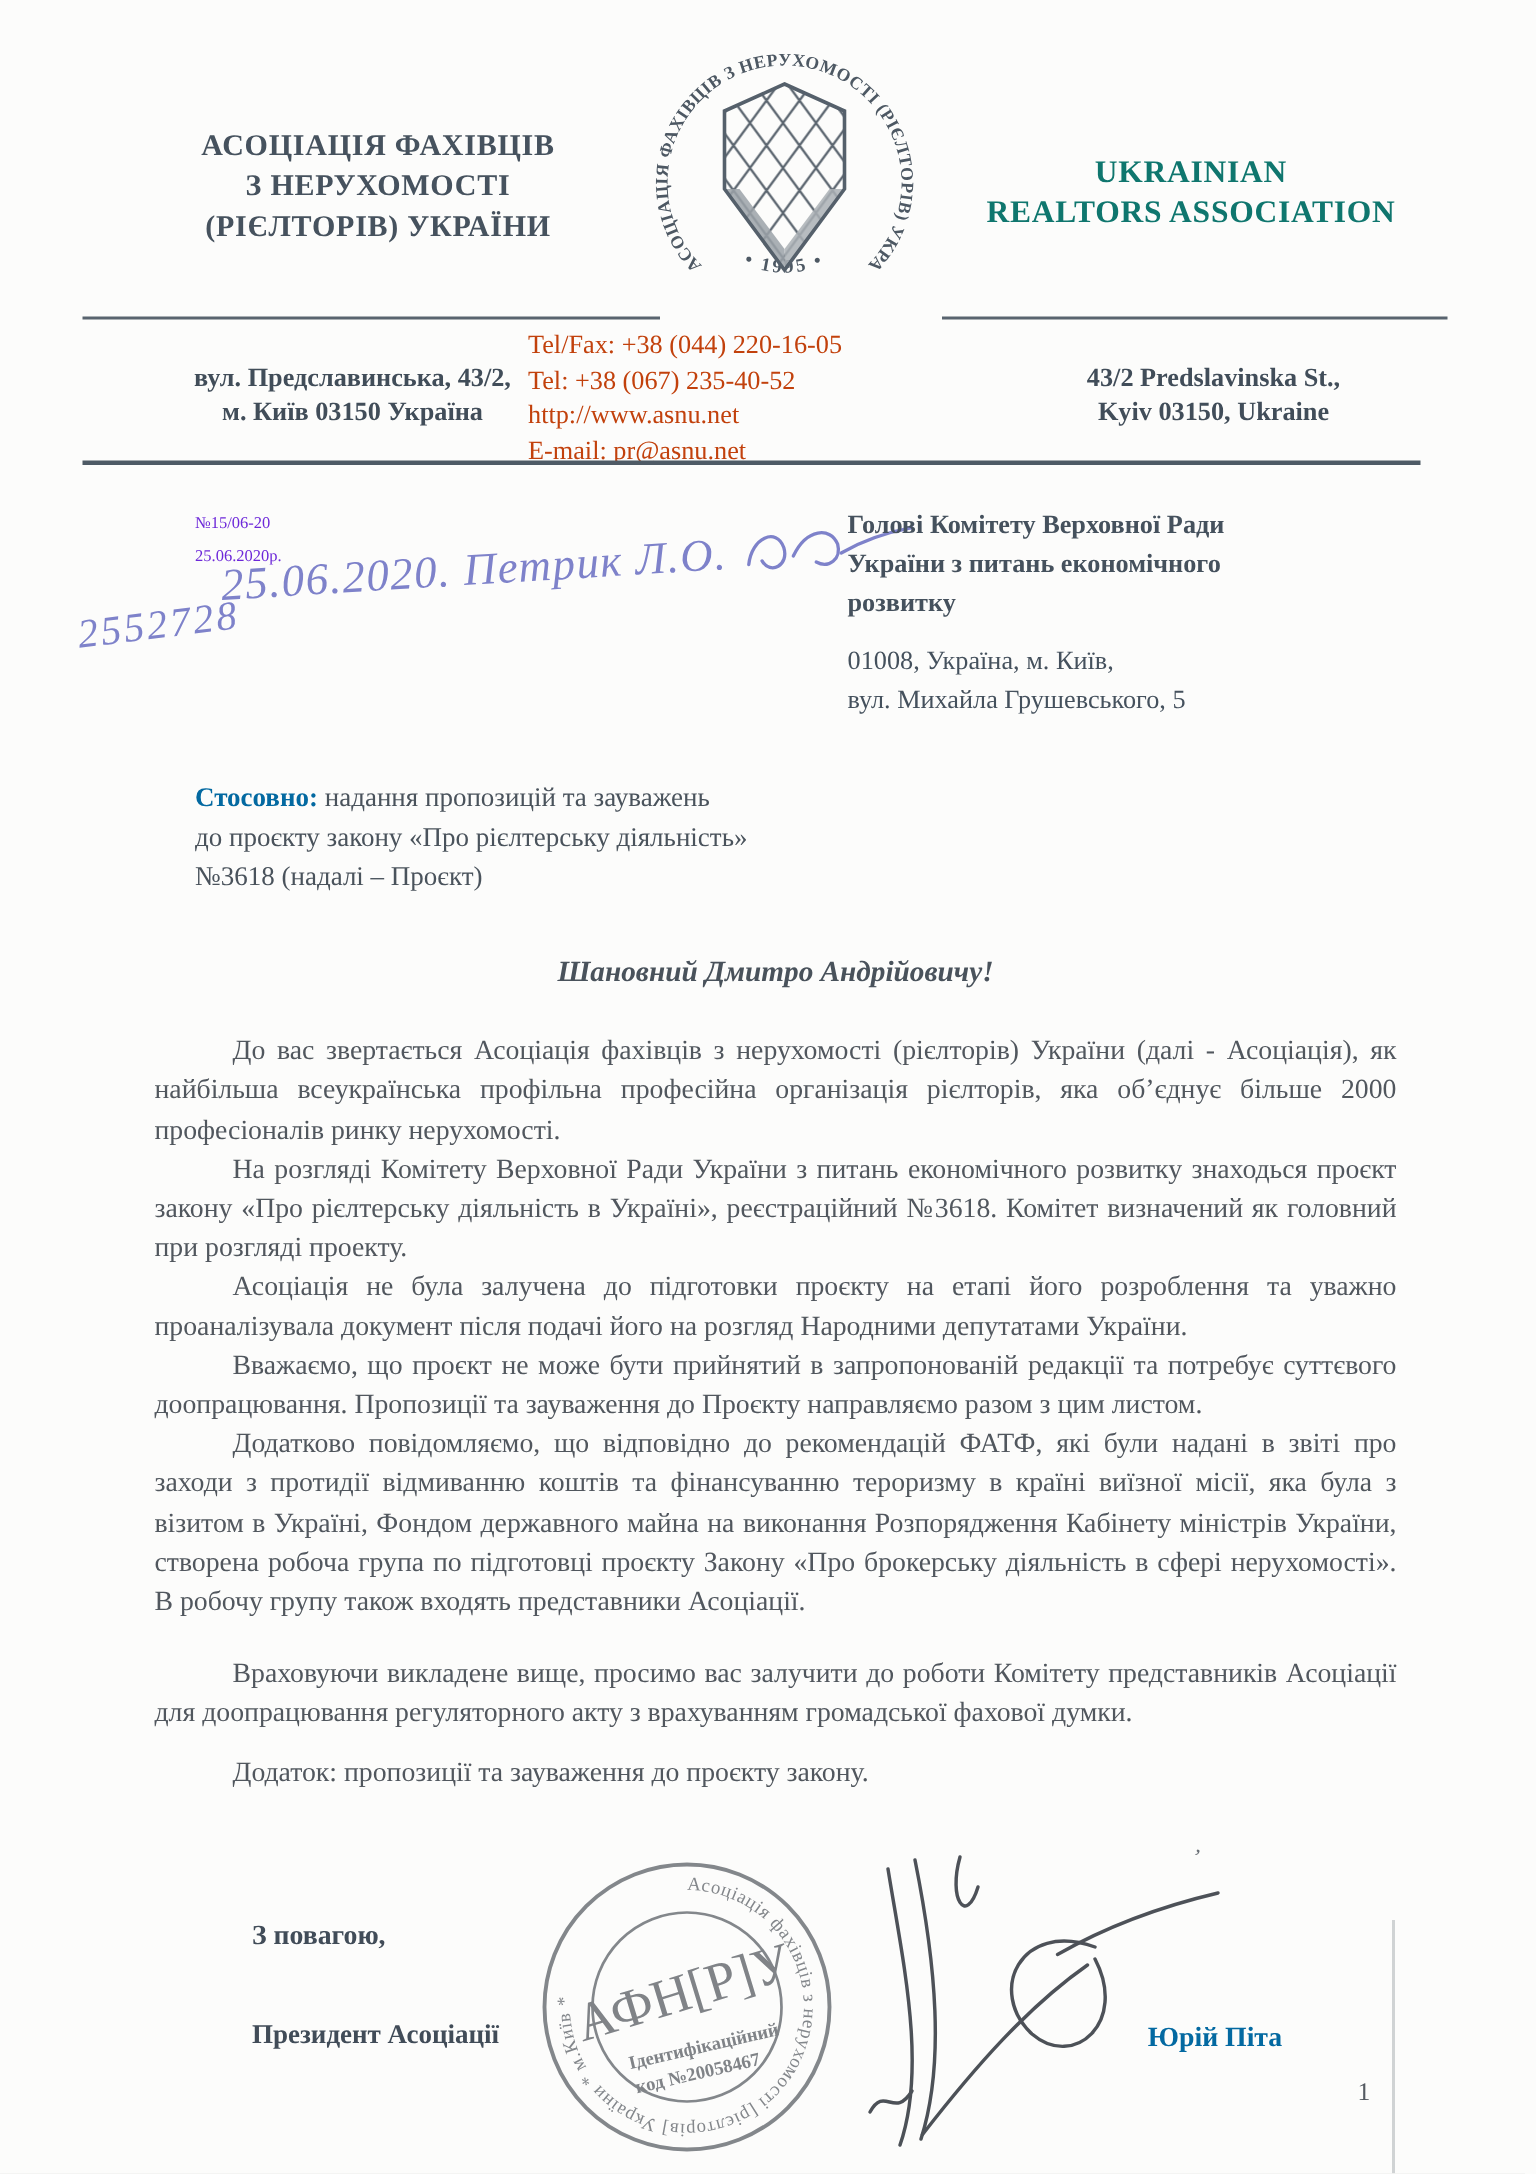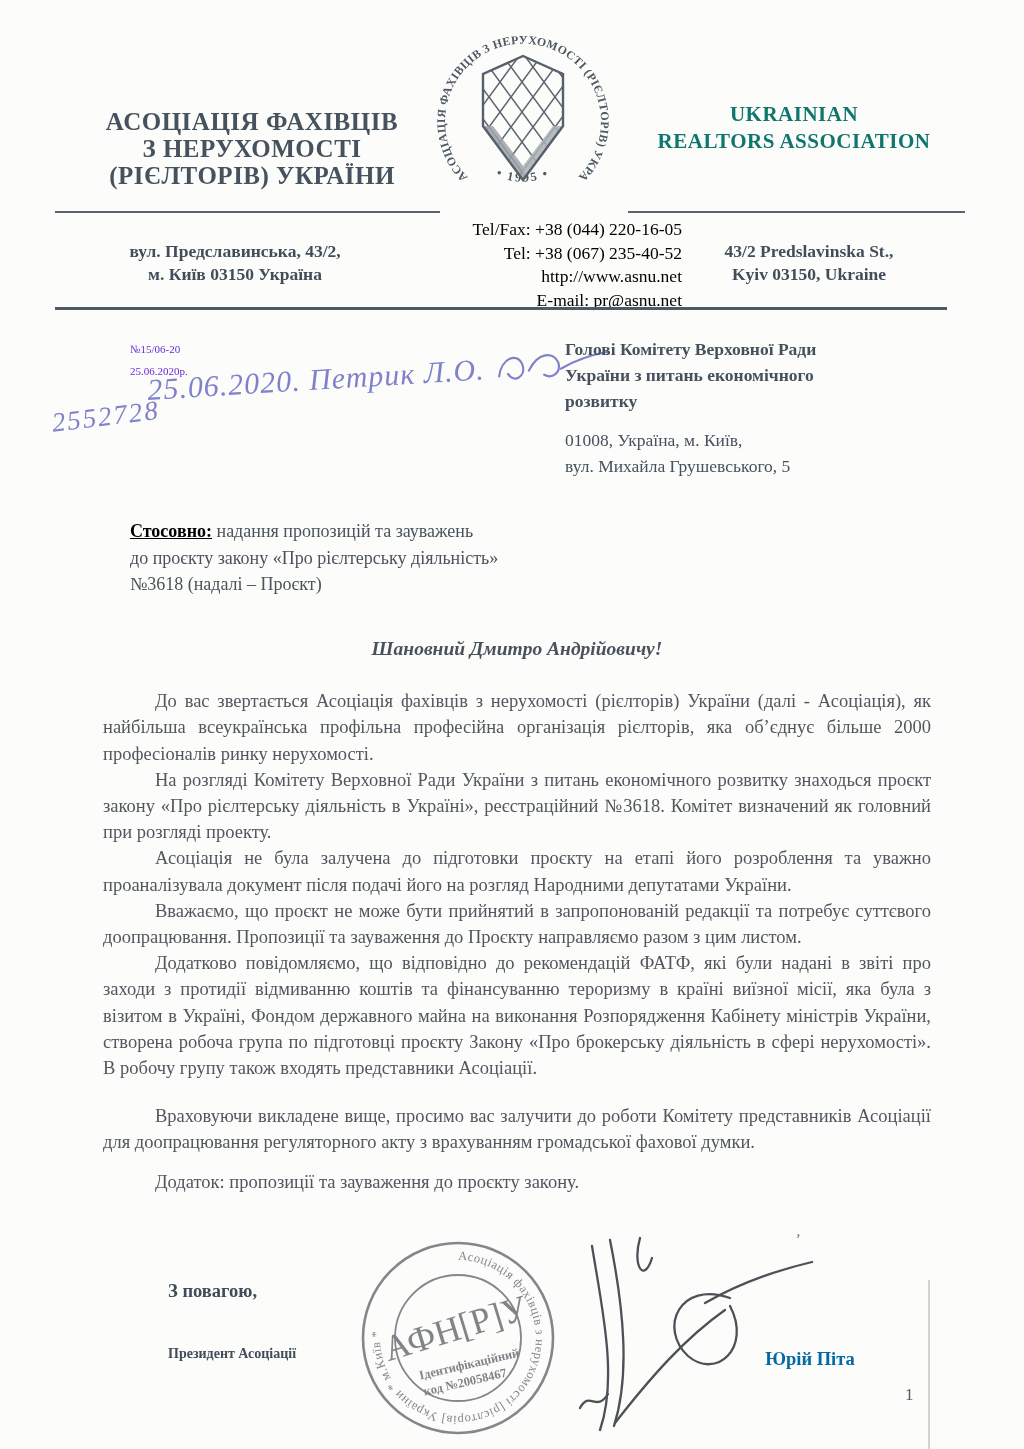--- a/index.html
+++ b/index.html
@@ -10,77 +10,77 @@
     margin:0 auto;
     background:#fcfcfb;
     font-family:"Liberation Serif","DejaVu Serif",serif;
     color:#4c545c;
     overflow:hidden;
   }
   .abs{position:absolute;}
   
   .org-uk{
     left:92px;top:84px;width:320px;
-    text-align:center;font-weight:bold;font-size:25px;line-height:27px;
-    color:#46525e;letter-spacing:.5px;margin-top:24px;
+    text-align:center;font-weight:bold;font-size:20px;line-height:27px;
+    color:#46525e;letter-spacing:.5px;
   }
   .org-en{
     left:636px;top:101px;width:316px;
     text-align:center;font-weight:bold;font-size:21px;line-height:27px;
     color:#0f766e;letter-spacing:.5px;
   }
   .logo-box{left:423px;top:22px;width:200px;height:200px;}
   .rule{background:#59646f;height:1.6px;}
   .rule-thick{background:#4e5a65;height:3px;}
   
   .addr{
     font-weight:bold;font-size:17.5px;line-height:23px;text-align:center;
     color:#414d59;
   }
   .contact-center{
-    left:352px;top:218px;width:330px;text-align:right;
-    font-size:17.5px;line-height:23.5px;color:#000000;
+    left:352px;top:218px;width:330px;text-align:left;
+    font-size:17.5px;line-height:23.5px;color:#c2410c;
   }
   
   .ref{left:130px;top:338px;font-size:11px;line-height:22px;color:#6d28d9;}
   .hand1{
     left:146px;top:368px;
     font-size:30px;font-style:italic;color:#7e82ca;
     transform:rotate(-3.5deg);transform-origin:left top;
     letter-spacing:1px;white-space:nowrap;
   }
   .hand2{
     left:50px;top:408px;
     font-size:27px;font-style:italic;color:#7e82ca;
     transform:rotate(-7deg);transform-origin:left top;letter-spacing:2px;
   }
   
   .recipient{left:565px;top:336px;width:380px;font-size:17.5px;line-height:26px;color:#45515d;}
   .recipient .b{font-weight:bold;}
   .recipient .gap{height:13px;}
   
   .subject{left:130px;top:518px;width:470px;font-size:18px;line-height:26.5px;color:#4a535c;}
-  .subject .b{font-weight:bold;color:#000000;text-decoration:underline;}
+  .subject .b{font-weight:bold;color:#0369a1;}
   
   .body-flow{
     left:103px;top:636px;width:828px;
     font-size:18.5px;line-height:26.2px;color:#51575e;
   }
   .salutation{
     text-align:center;font-weight:bold;font-style:italic;font-size:19.5px;
     margin:0 0 26px 0;color:#49525b;
   }
   .body-flow p.para{
     margin:0;text-align:justify;text-align-last:left;text-indent:52px;
   }
   .body-flow p.para.gap-before{margin-top:22px;}
   .attachment{margin:13px 0 0 0;text-indent:52px;}
   
   .closing{left:168px;top:1281px;font-weight:bold;font-size:18.5px;color:#414c58;}
-  .sig-title{left:168px;top:1346px;font-weight:bold;font-size:14px;color:#414c58;}
+  .sig-title{left:168px;top:1346px;font-weight:bold;font-size:18px;color:#414c58;}
   .sig-name{left:700px;top:1349px;width:220px;text-align:center;font-weight:bold;font-size:18.5px;color:#0369a1;}
   .page-num{left:905px;top:1385px;font-size:17px;color:#555b62;}
   .stamp-box{left:338px;top:1218px;width:240px;height:240px;}
   .pen-box{left:520px;top:1218px;width:300px;height:235px;}
   .scan-line{left:928px;top:1280px;width:2px;height:169px;background:#d0d3d4;}
   .tiny-mark{left:795px;top:1231px;font-size:15px;color:#6a7076;transform:rotate(12deg);}
   svg text{font-family:"Liberation Serif","DejaVu Serif",serif;}
 </style>
 </head>
 <body>

